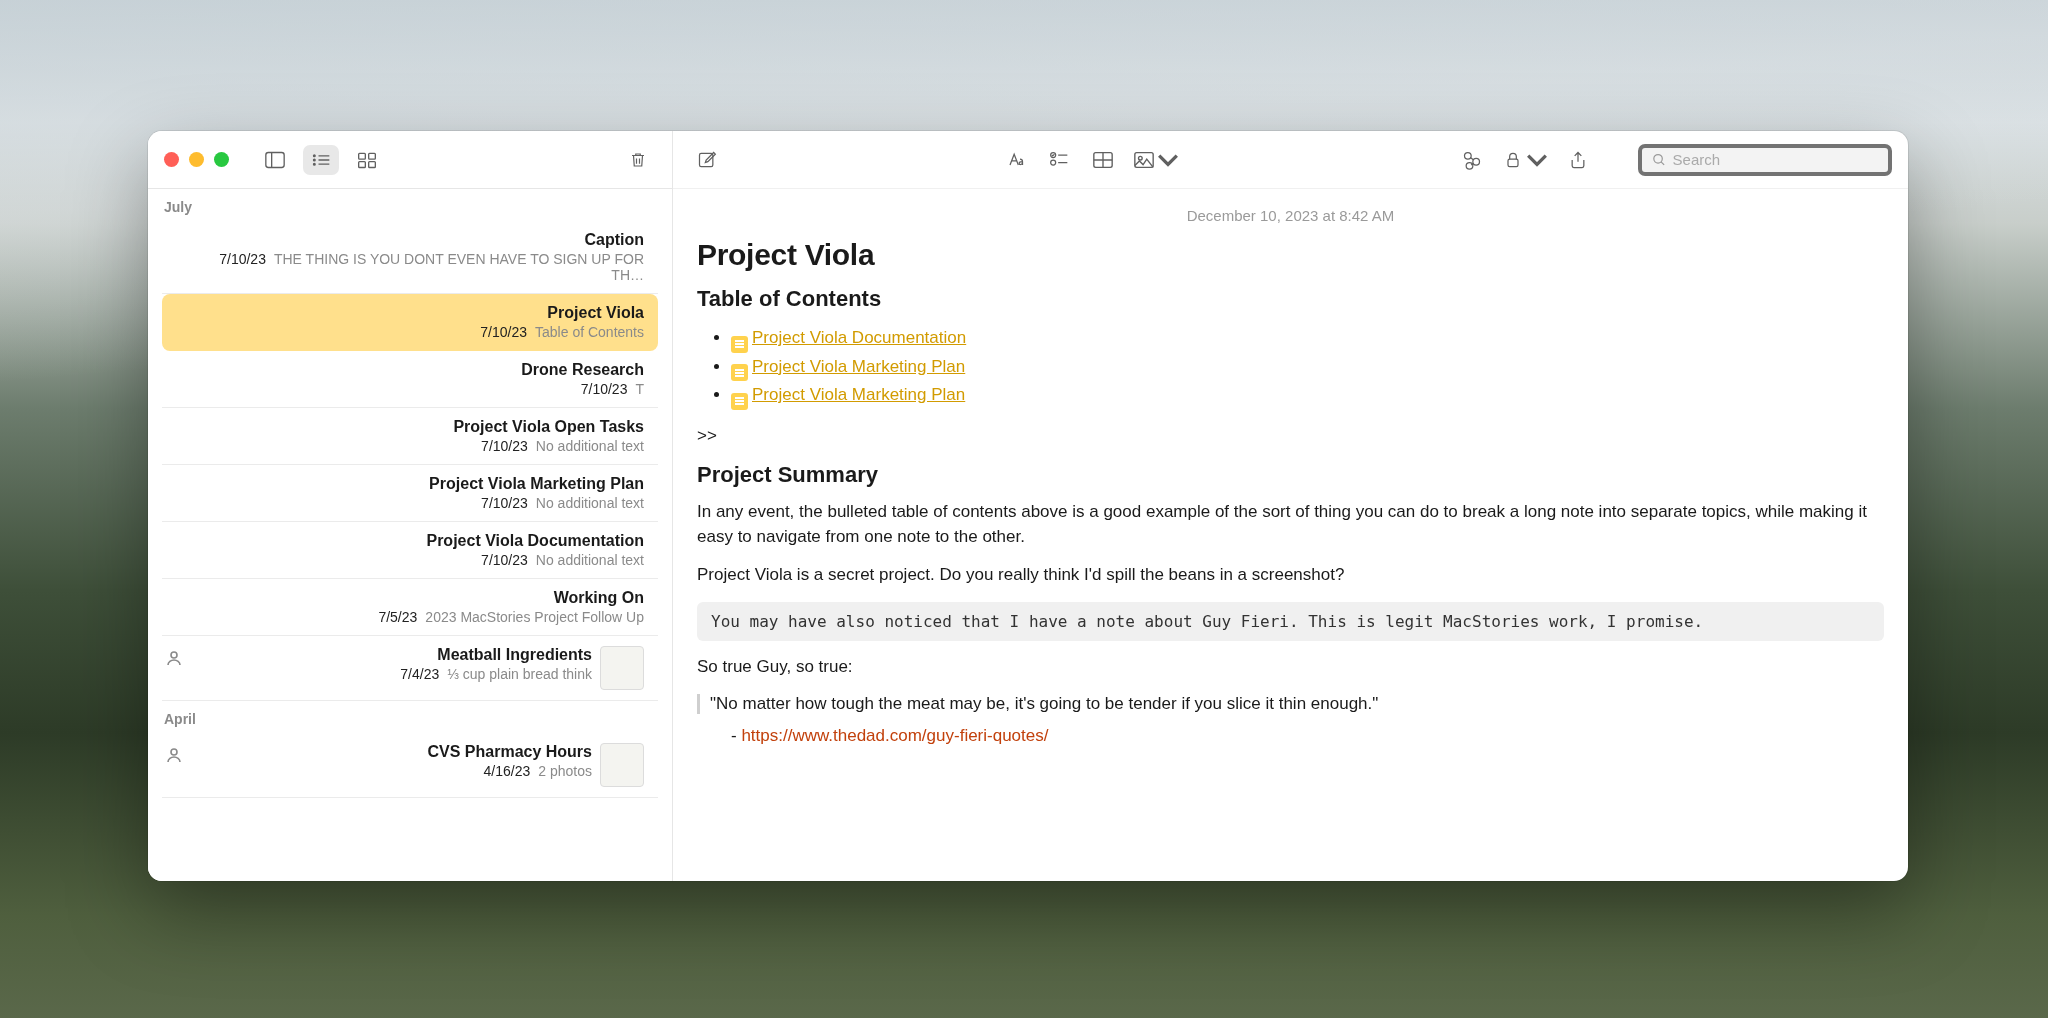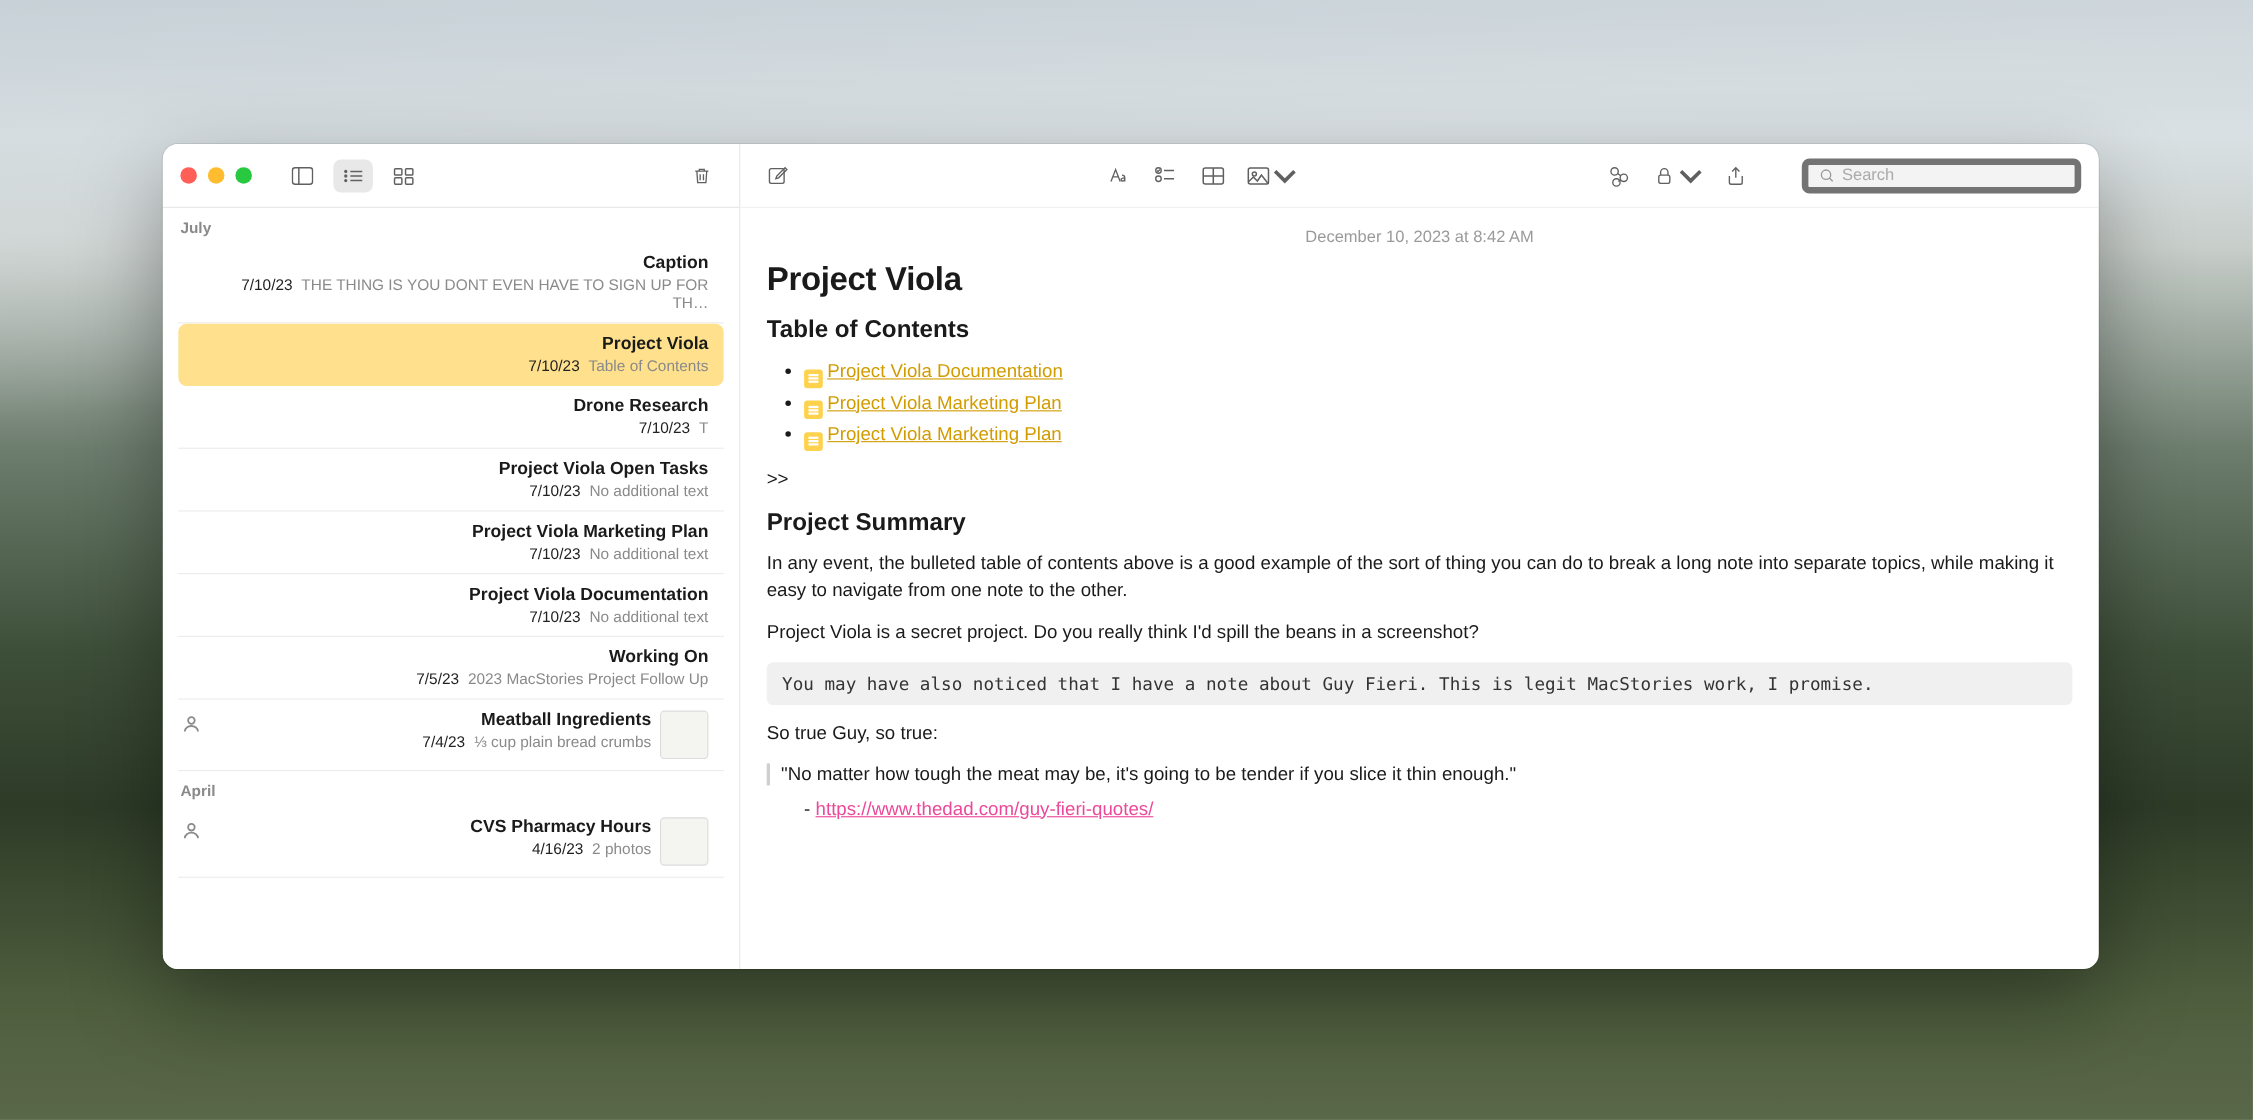--- a/index.html
+++ b/index.html
@@ -130,21 +130,21 @@
   color: #555;
   padding: 0 4px;
 }
 .tbr-btn svg { width: 22px; height: 20px; stroke: #606060; fill: none; stroke-width: 1.5; }
 .tbr-btn .chev { margin-left: 2px; }
 .spacer { flex: 1; }
 
 .search-field {
   display: flex; align-items: center;
   background: #f3f3f3;
-  border: 6px solid #737373;
+  border: 4px solid #737373;
   border-radius: 7px;
   height: 32px;
   padding: 0 10px;
   width: 254px;
   margin-left: 34px;
 }
 .search-field svg { width: 16px; height: 16px; stroke: #999; fill: none; stroke-width: 2; margin-right: 6px; }
 .search-field input {
   border: none; background: transparent; outline: none;
   font-size: 15px; color: #333; width: 100%;
@@ -194,21 +194,21 @@
 }
 
 .blockquote {
   border-left: 3px solid #cfcfcf;
   padding-left: 10px;
   font-size: 17px;
   margin-bottom: 12px;
 }
 
 .ref-line { font-size: 17px; padding-left: 34px; }
-.ref-link { color: #ec4899; text-decoration: underline; }
+.ref-link { color: #c2410c; }
 </style>
 </head>
 <body>
 
 <div class="desktop-bg"></div>
 
 <div class="window">
 
   <div class="sidebar">
     <div class="toolbar-left">
@@ -294,21 +294,21 @@
             <div class="note-meta"><span class="date">7/5/23</span><span class="preview">2023 MacStories Project Follow Up</span></div>
           </div>
         </div>
         <div class="note-item">
           <span class="note-badge"><svg viewBox="0 0 16 16">
               <circle cx="8" cy="5" r="3"></circle>
               <path d="M2 15c0-3 3-5 6-5s6 2 6 5"></path>
             </svg></span>
           <div class="text-col">
             <div class="note-title">Meatball Ingredients</div>
-            <div class="note-meta"><span class="date">7/4/23</span><span class="preview">⅓ cup plain bread crumbs</span></div>
+            <div class="note-meta"><span class="date">7/4/23</span><span class="preview">⅓ cup plain bread think</span></div>
           </div>
           <div class="thumb"></div>
         </div>
         <div class="grp-header">April</div>
         <div class="note-item">
           <span class="note-badge"><svg viewBox="0 0 16 16">
               <circle cx="8" cy="5" r="3"></circle>
               <path d="M2 15c0-3 3-5 6-5s6 2 6 5"></path>
             </svg></span>
           <div class="text-col">

